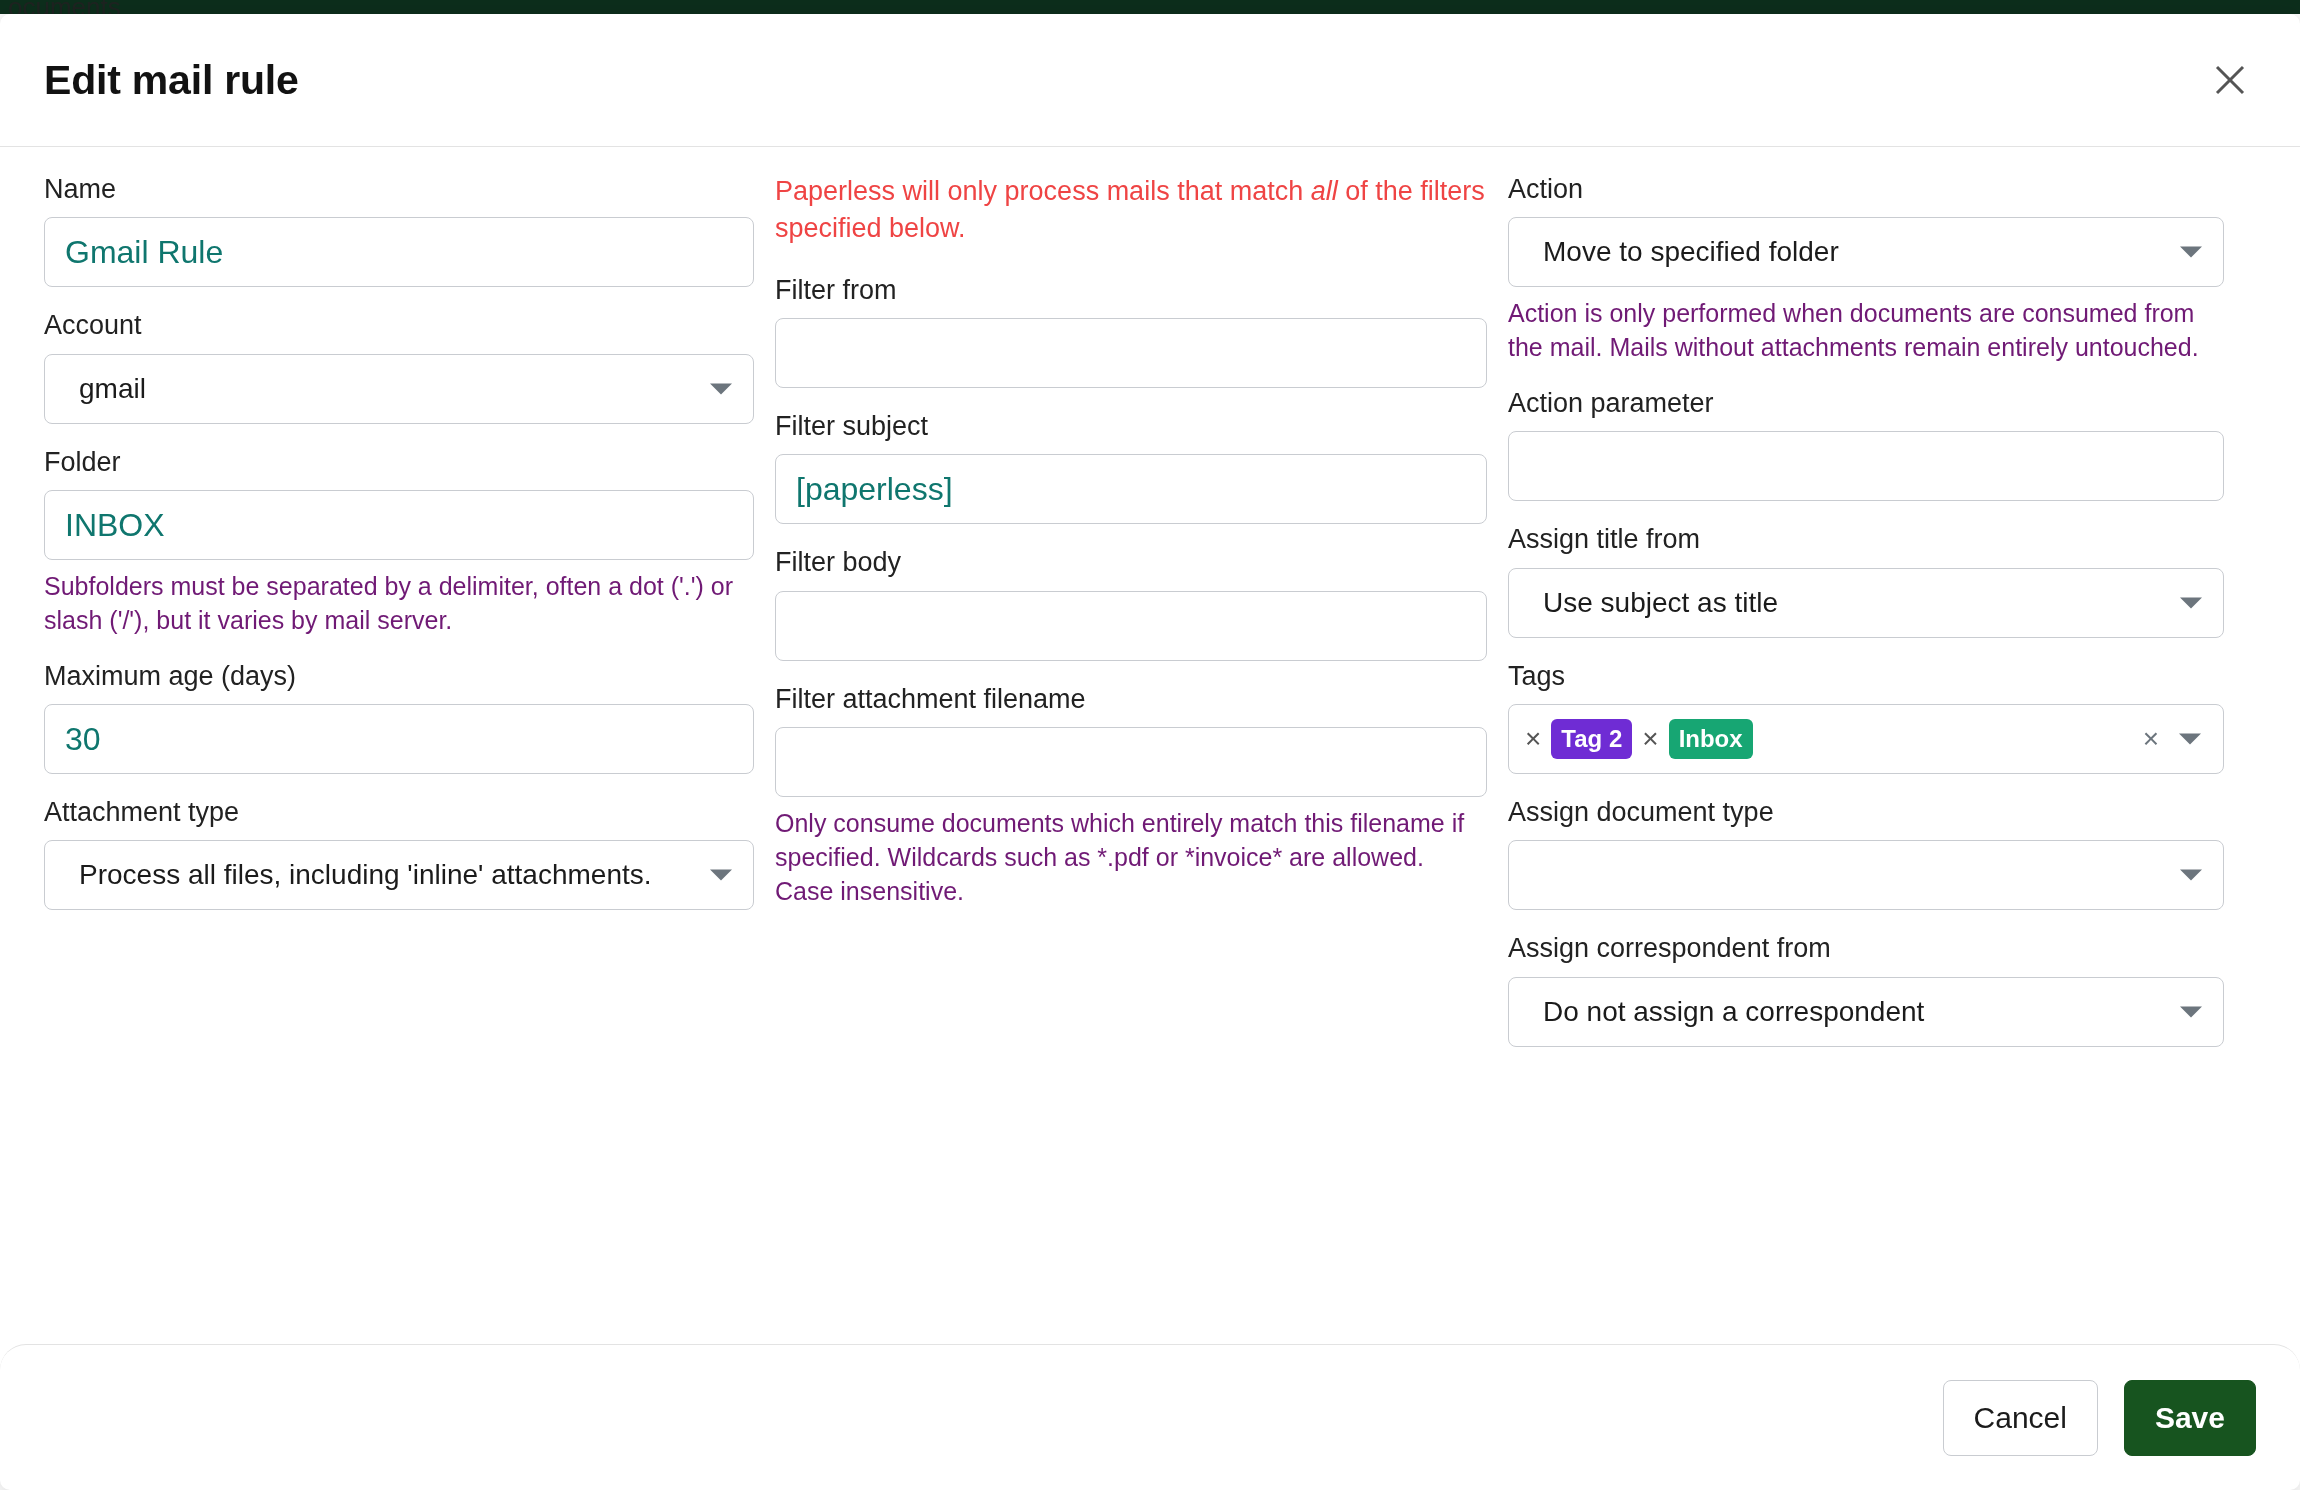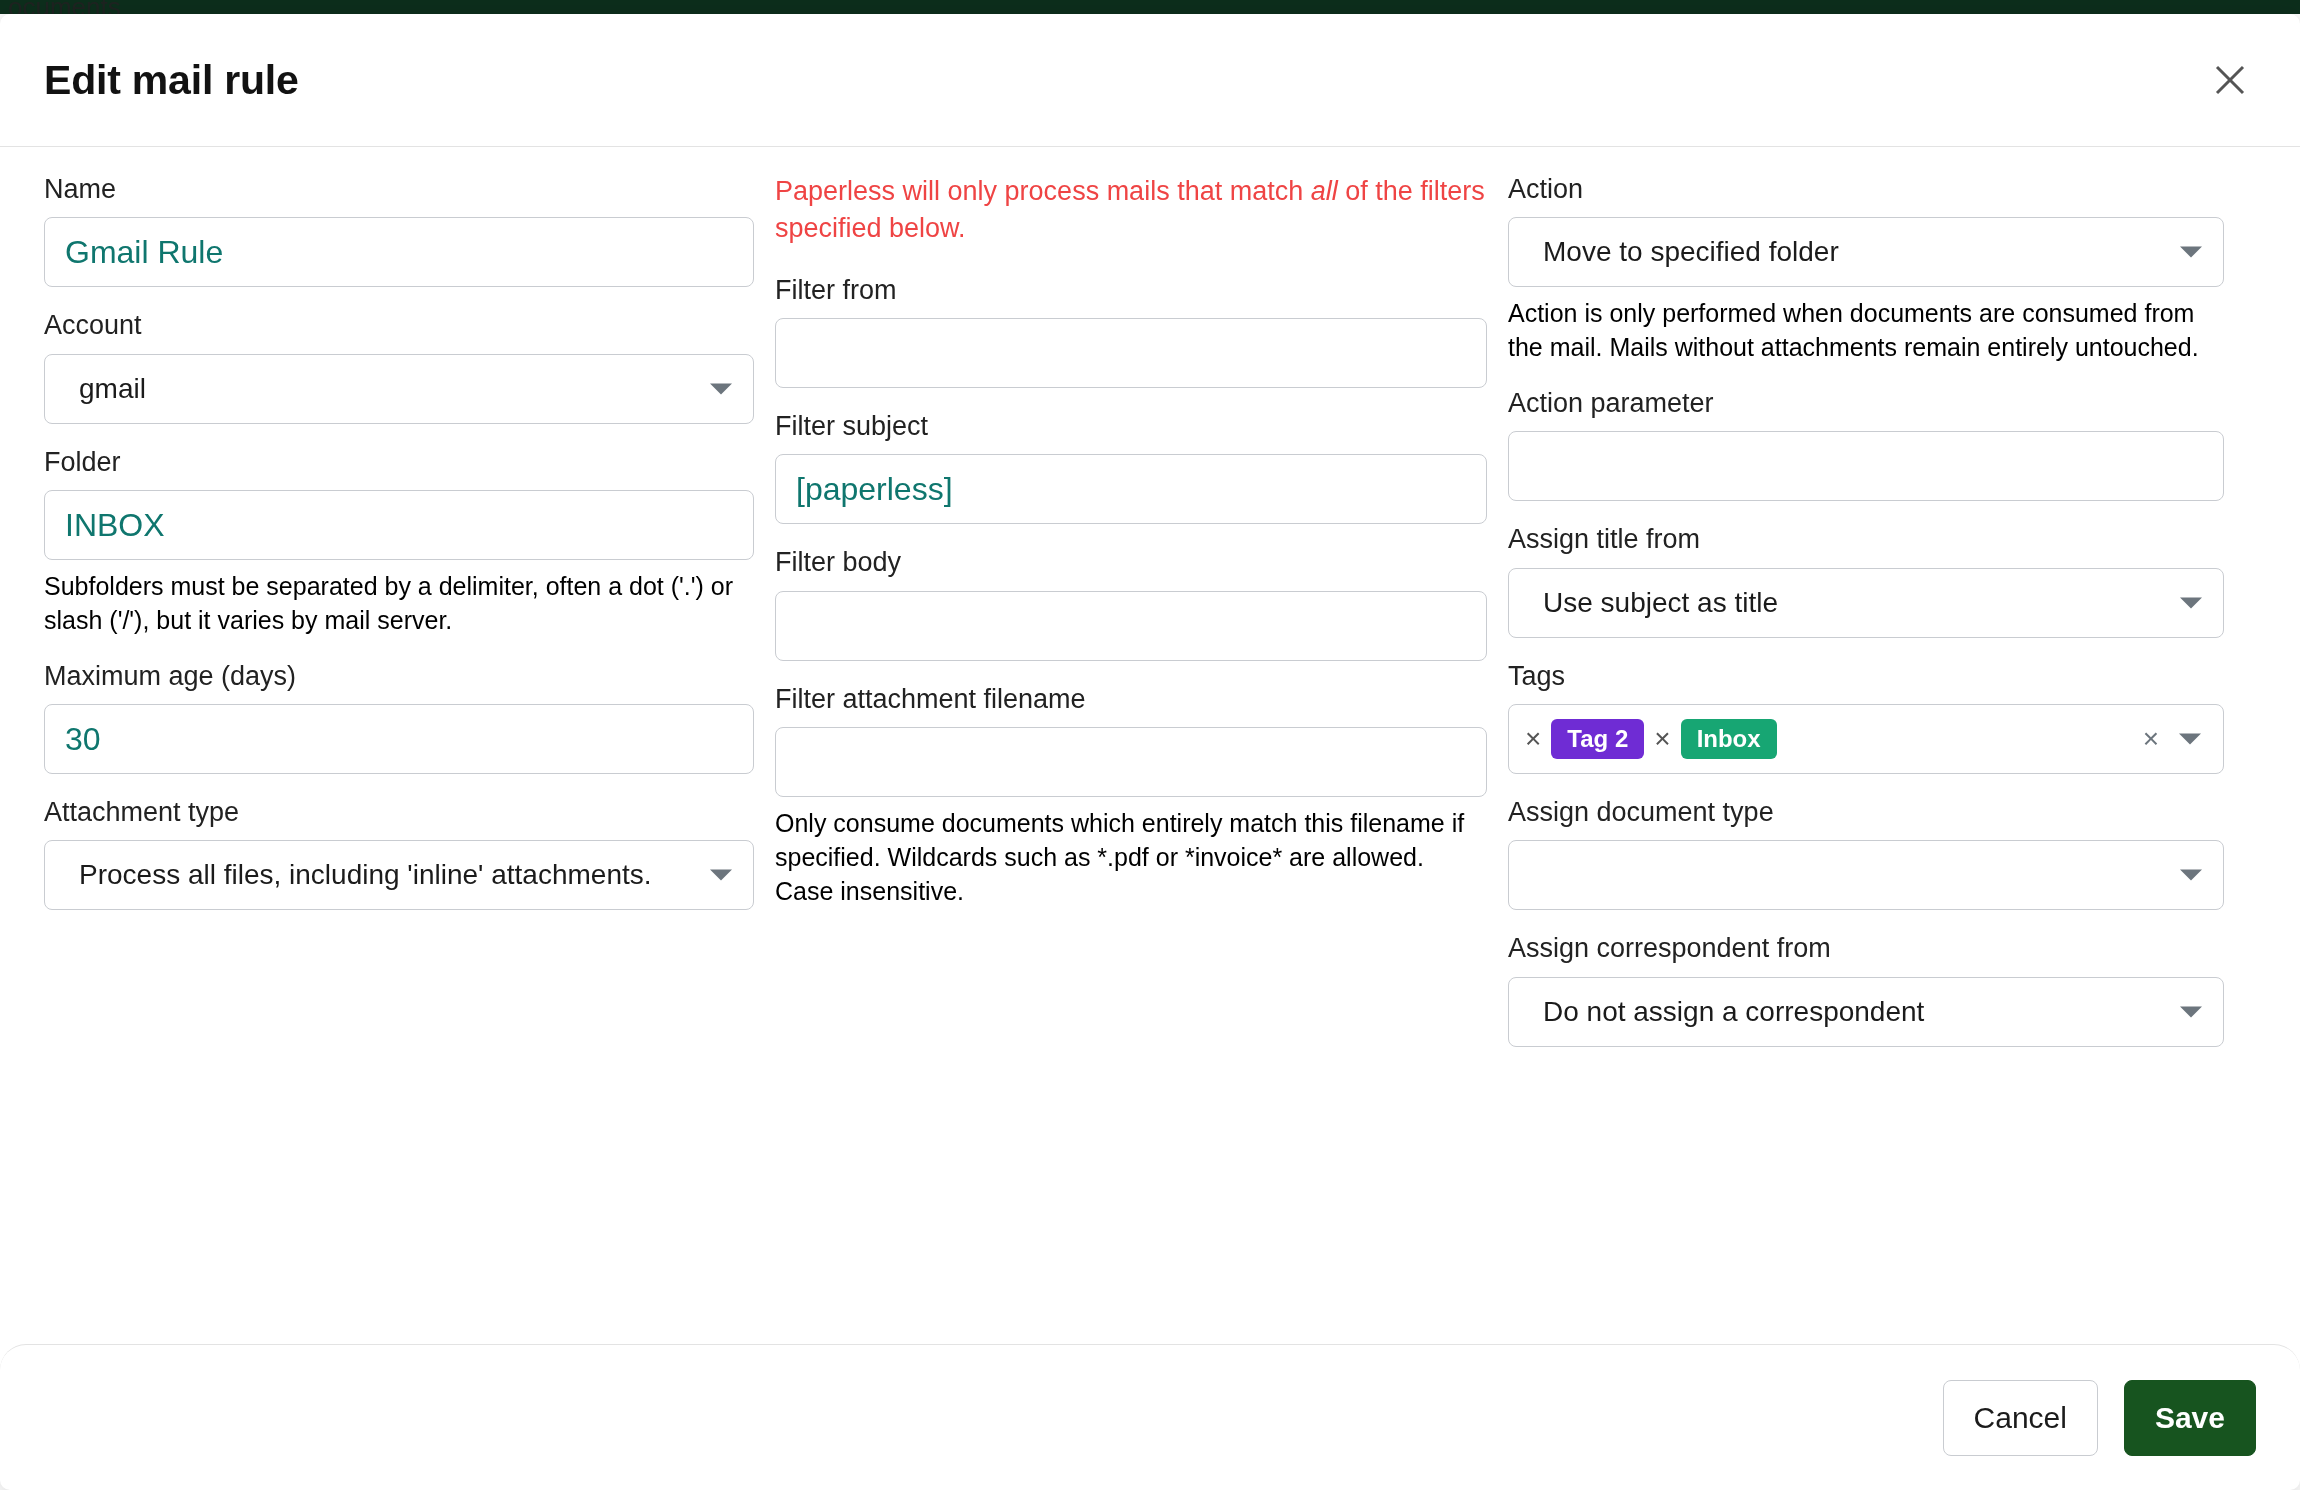--- a/index.html
+++ b/index.html
@@ -155,21 +155,21 @@
     width: 0; height: 0;
     border-left: 11px solid transparent;
     border-right: 11px solid transparent;
     border-top: 11px solid #6c757d;
     pointer-events: none;
   }
 
   .help-text {
     font-size: 25px;
     line-height: 1.35;
-    color: #000000;
+    color: #701a75;
     margin-top: 10px;
   }
 
   .lead-text {
     font-size: 27px;
     line-height: 1.38;
     color: #ef4444;
     margin: 0 0 26px 0;
   }
   .lead-text i { font-style: italic; }
@@ -189,21 +189,21 @@
   }
   .tag-item { display: flex; align-items: center; gap: 10px; }
   .tag-x {
     font-size: 28px;
     color: #555;
     cursor: pointer;
     line-height: 1;
   }
   .tag-chip {
     border-radius: 6px;
-    padding: 6px 16px;
+    padding: 6px 10px;
     font-size: 24px;
     font-weight: bold;
     color: #fff;
     white-space: nowrap;
   }
   .tags-clear {
     position: absolute;
     right: 64px;
     top: 50%;
     transform: translateY(-50%);

